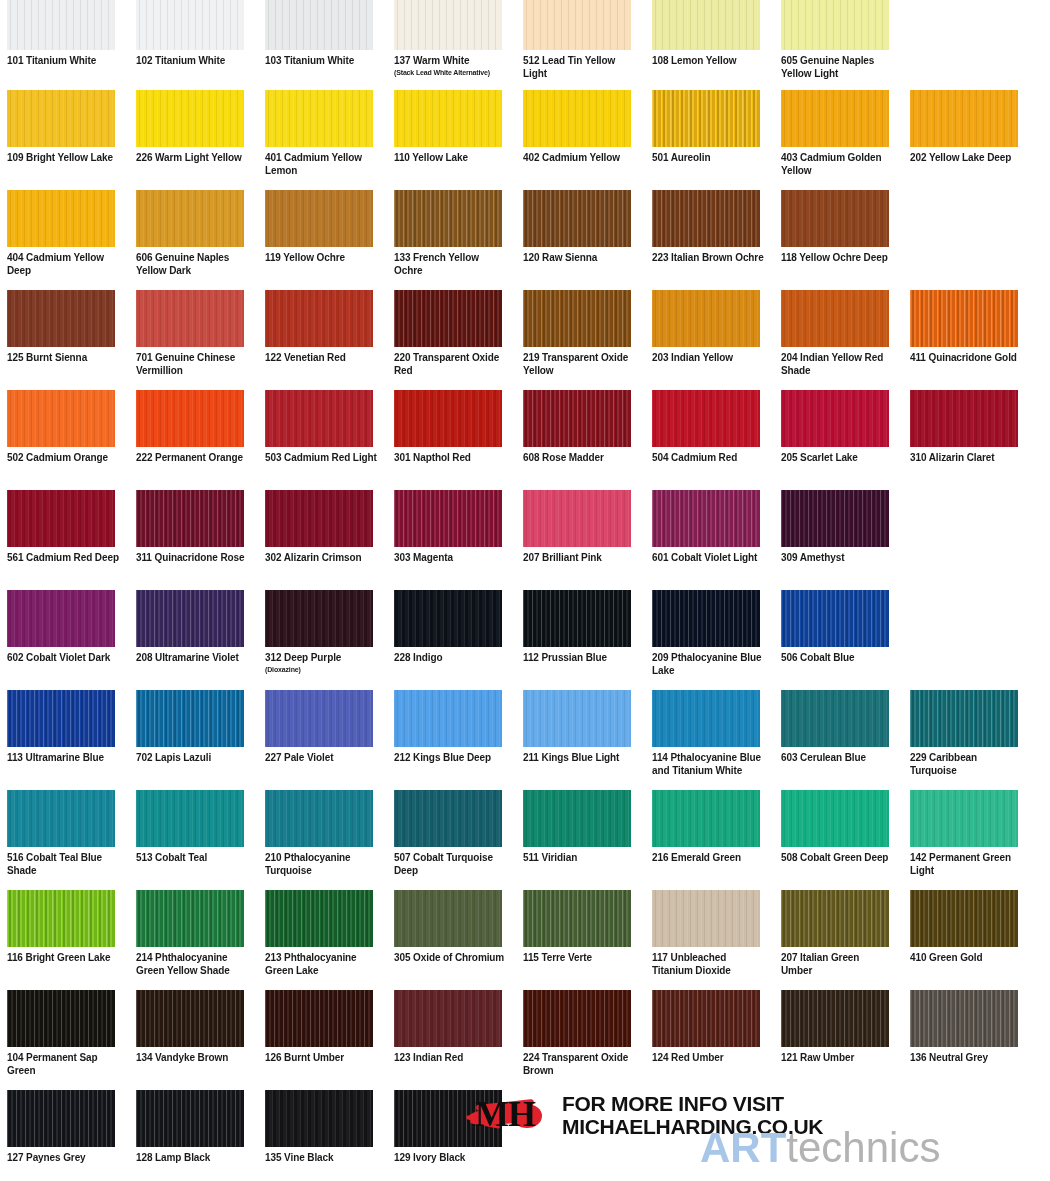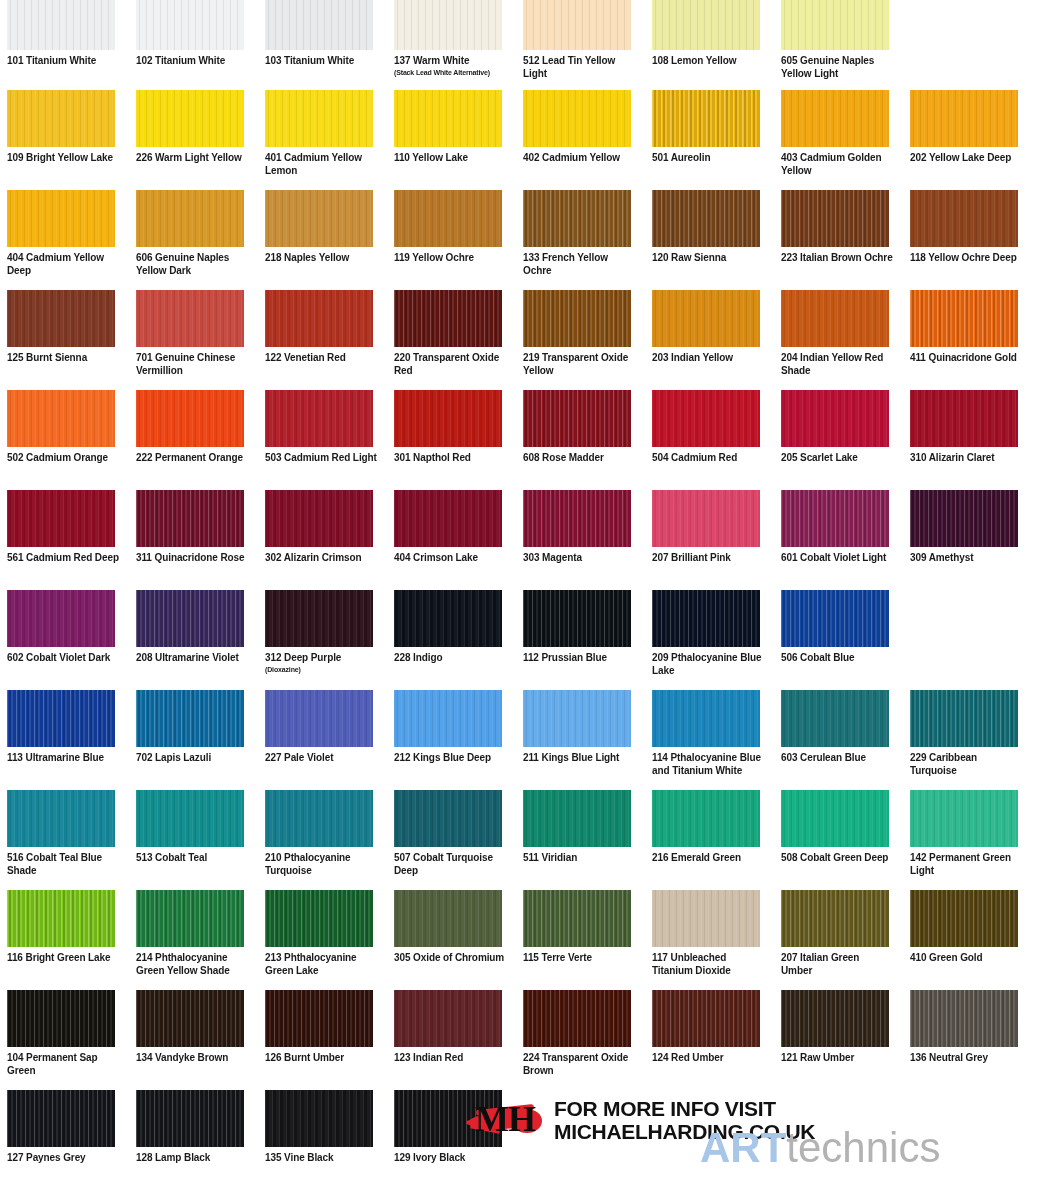--- a/index.html
+++ b/index.html
@@ -102,22 +102,23 @@
     letter-spacing: -0.15px;
     color: #1a1a1a;
   }
 
   
   #footer {
     position: absolute;
     left: 466px;
     top: 1092px;
     display: flex;
-    align-items: center;
+    align-items: flex-start;
     height: 56px;
+    gap: 8px;
   }
   #mh-logo {
     width: 78px;
     height: 46px;
     position: relative;
     flex: 0 0 auto;
     margin-right: 10px;
   }
   #mh-logo .mh-text {
     position: absolute;
@@ -238,24 +239,20 @@
     <div class="row">
       <div class="cell">
         <div class="swatch" style="background: rgb(244, 177, 10);"></div>
         <div class="label"><span>404 Cadmium Yellow Deep</span></div>
       </div>
       <div class="cell">
         <div class="swatch" style="background: rgb(214, 151, 34);"></div>
         <div class="label"><span>606 Genuine Naples Yellow Dark</span></div>
       </div>
       <div class="cell">
-        <div class="swatch" style="background: rgb(198, 140, 54);"></div>
-        <div class="label"><span>218 Naples Yellow</span></div>
-      </div>
-      <div class="cell">
         <div class="swatch" style="background: rgb(180, 116, 36);"></div>
         <div class="label"><span>119 Yellow Ochre</span></div>
       </div>
       <div class="cell">
         <div class="swatch stripey" style="background: rgb(140, 92, 32);"></div>
         <div class="label"><span>133 French Yellow Ochre</span></div>
       </div>
       <div class="cell">
         <div class="swatch stripey" style="background: rgb(125, 74, 30);"></div>
         <div class="label"><span>120 Raw Sienna</span></div>
@@ -342,24 +339,20 @@
         <div class="swatch" style="background: rgb(140, 10, 34);"></div>
         <div class="label"><span>561 Cadmium Red Deep</span></div>
       </div>
       <div class="cell">
         <div class="swatch stripey" style="background: rgb(118, 18, 44);"></div>
         <div class="label"><span>311 Quinacridone Rose</span></div>
       </div>
       <div class="cell">
         <div class="swatch" style="background: rgb(125, 11, 36);"></div>
         <div class="label"><span>302 Alizarin Crimson</span></div>
-      </div>
-      <div class="cell">
-        <div class="swatch" style="background: rgb(124, 10, 37);"></div>
-        <div class="label"><span>404 Crimson Lake</span></div>
       </div>
       <div class="cell">
         <div class="swatch stripey" style="background: rgb(140, 19, 54);"></div>
         <div class="label"><span>303 Magenta</span></div>
       </div>
       <div class="cell">
         <div class="swatch" style="background: rgb(217, 66, 101);"></div>
         <div class="label"><span>207 Brilliant Pink</span></div>
       </div>
       <div class="cell">

